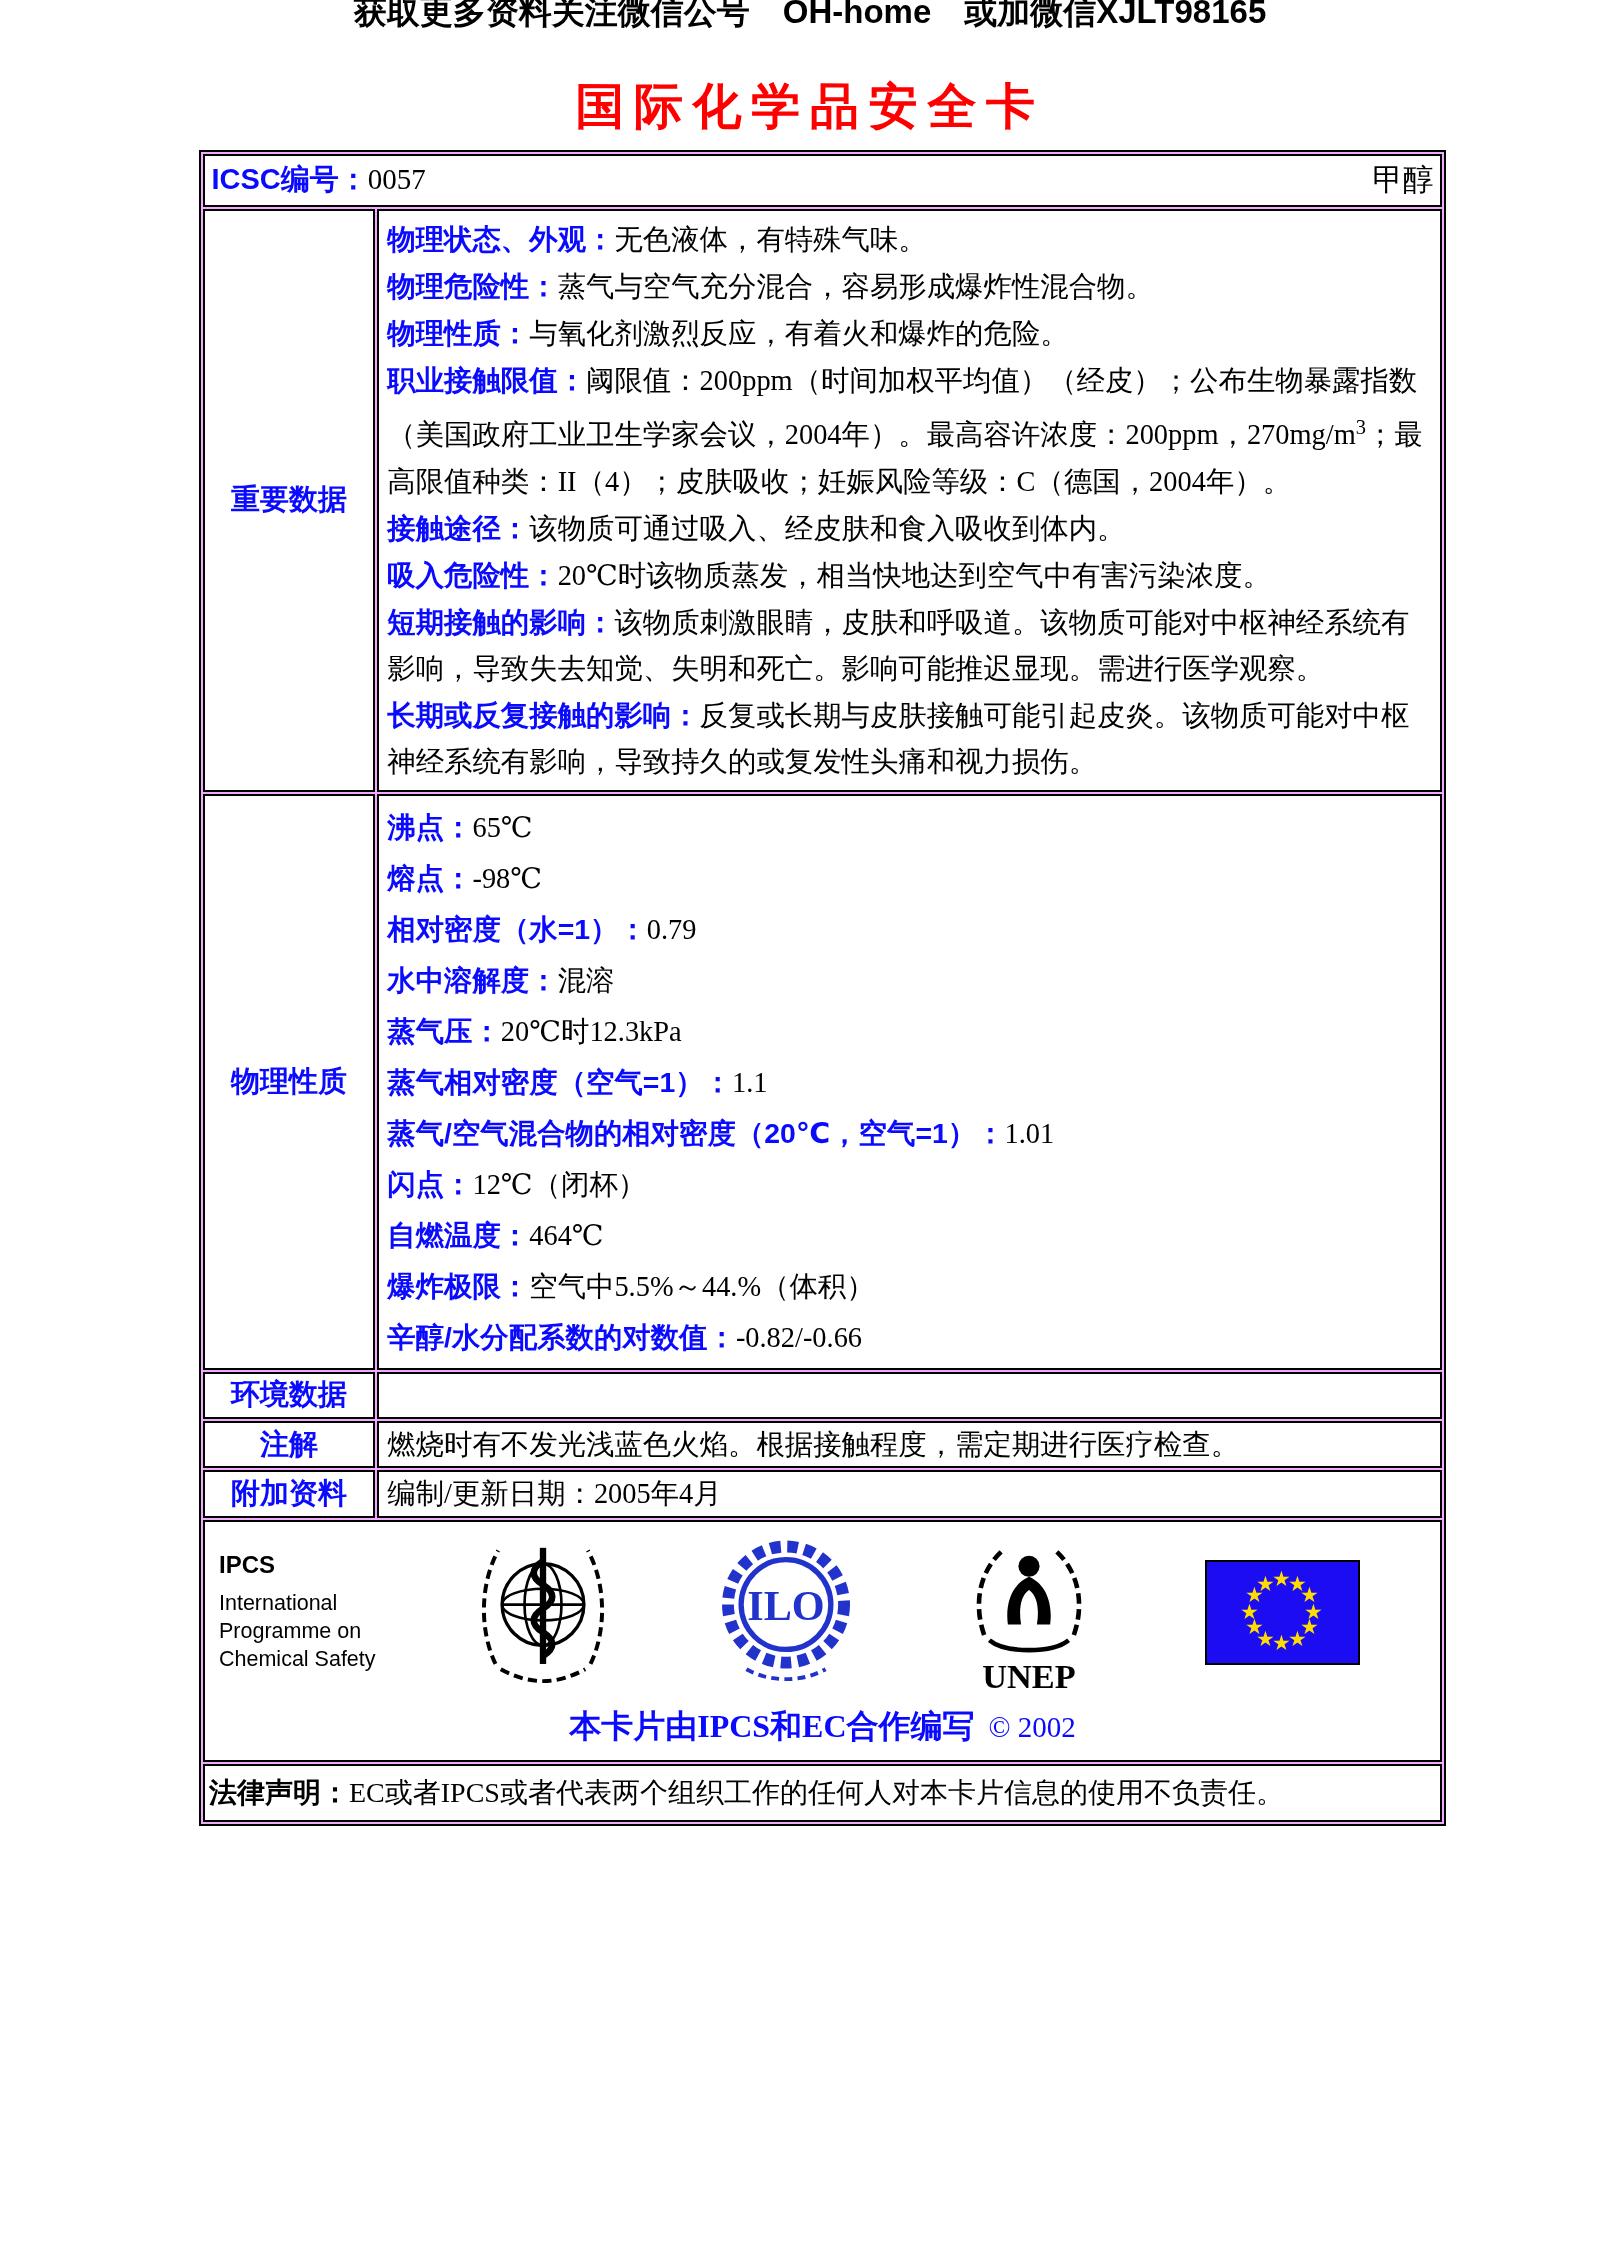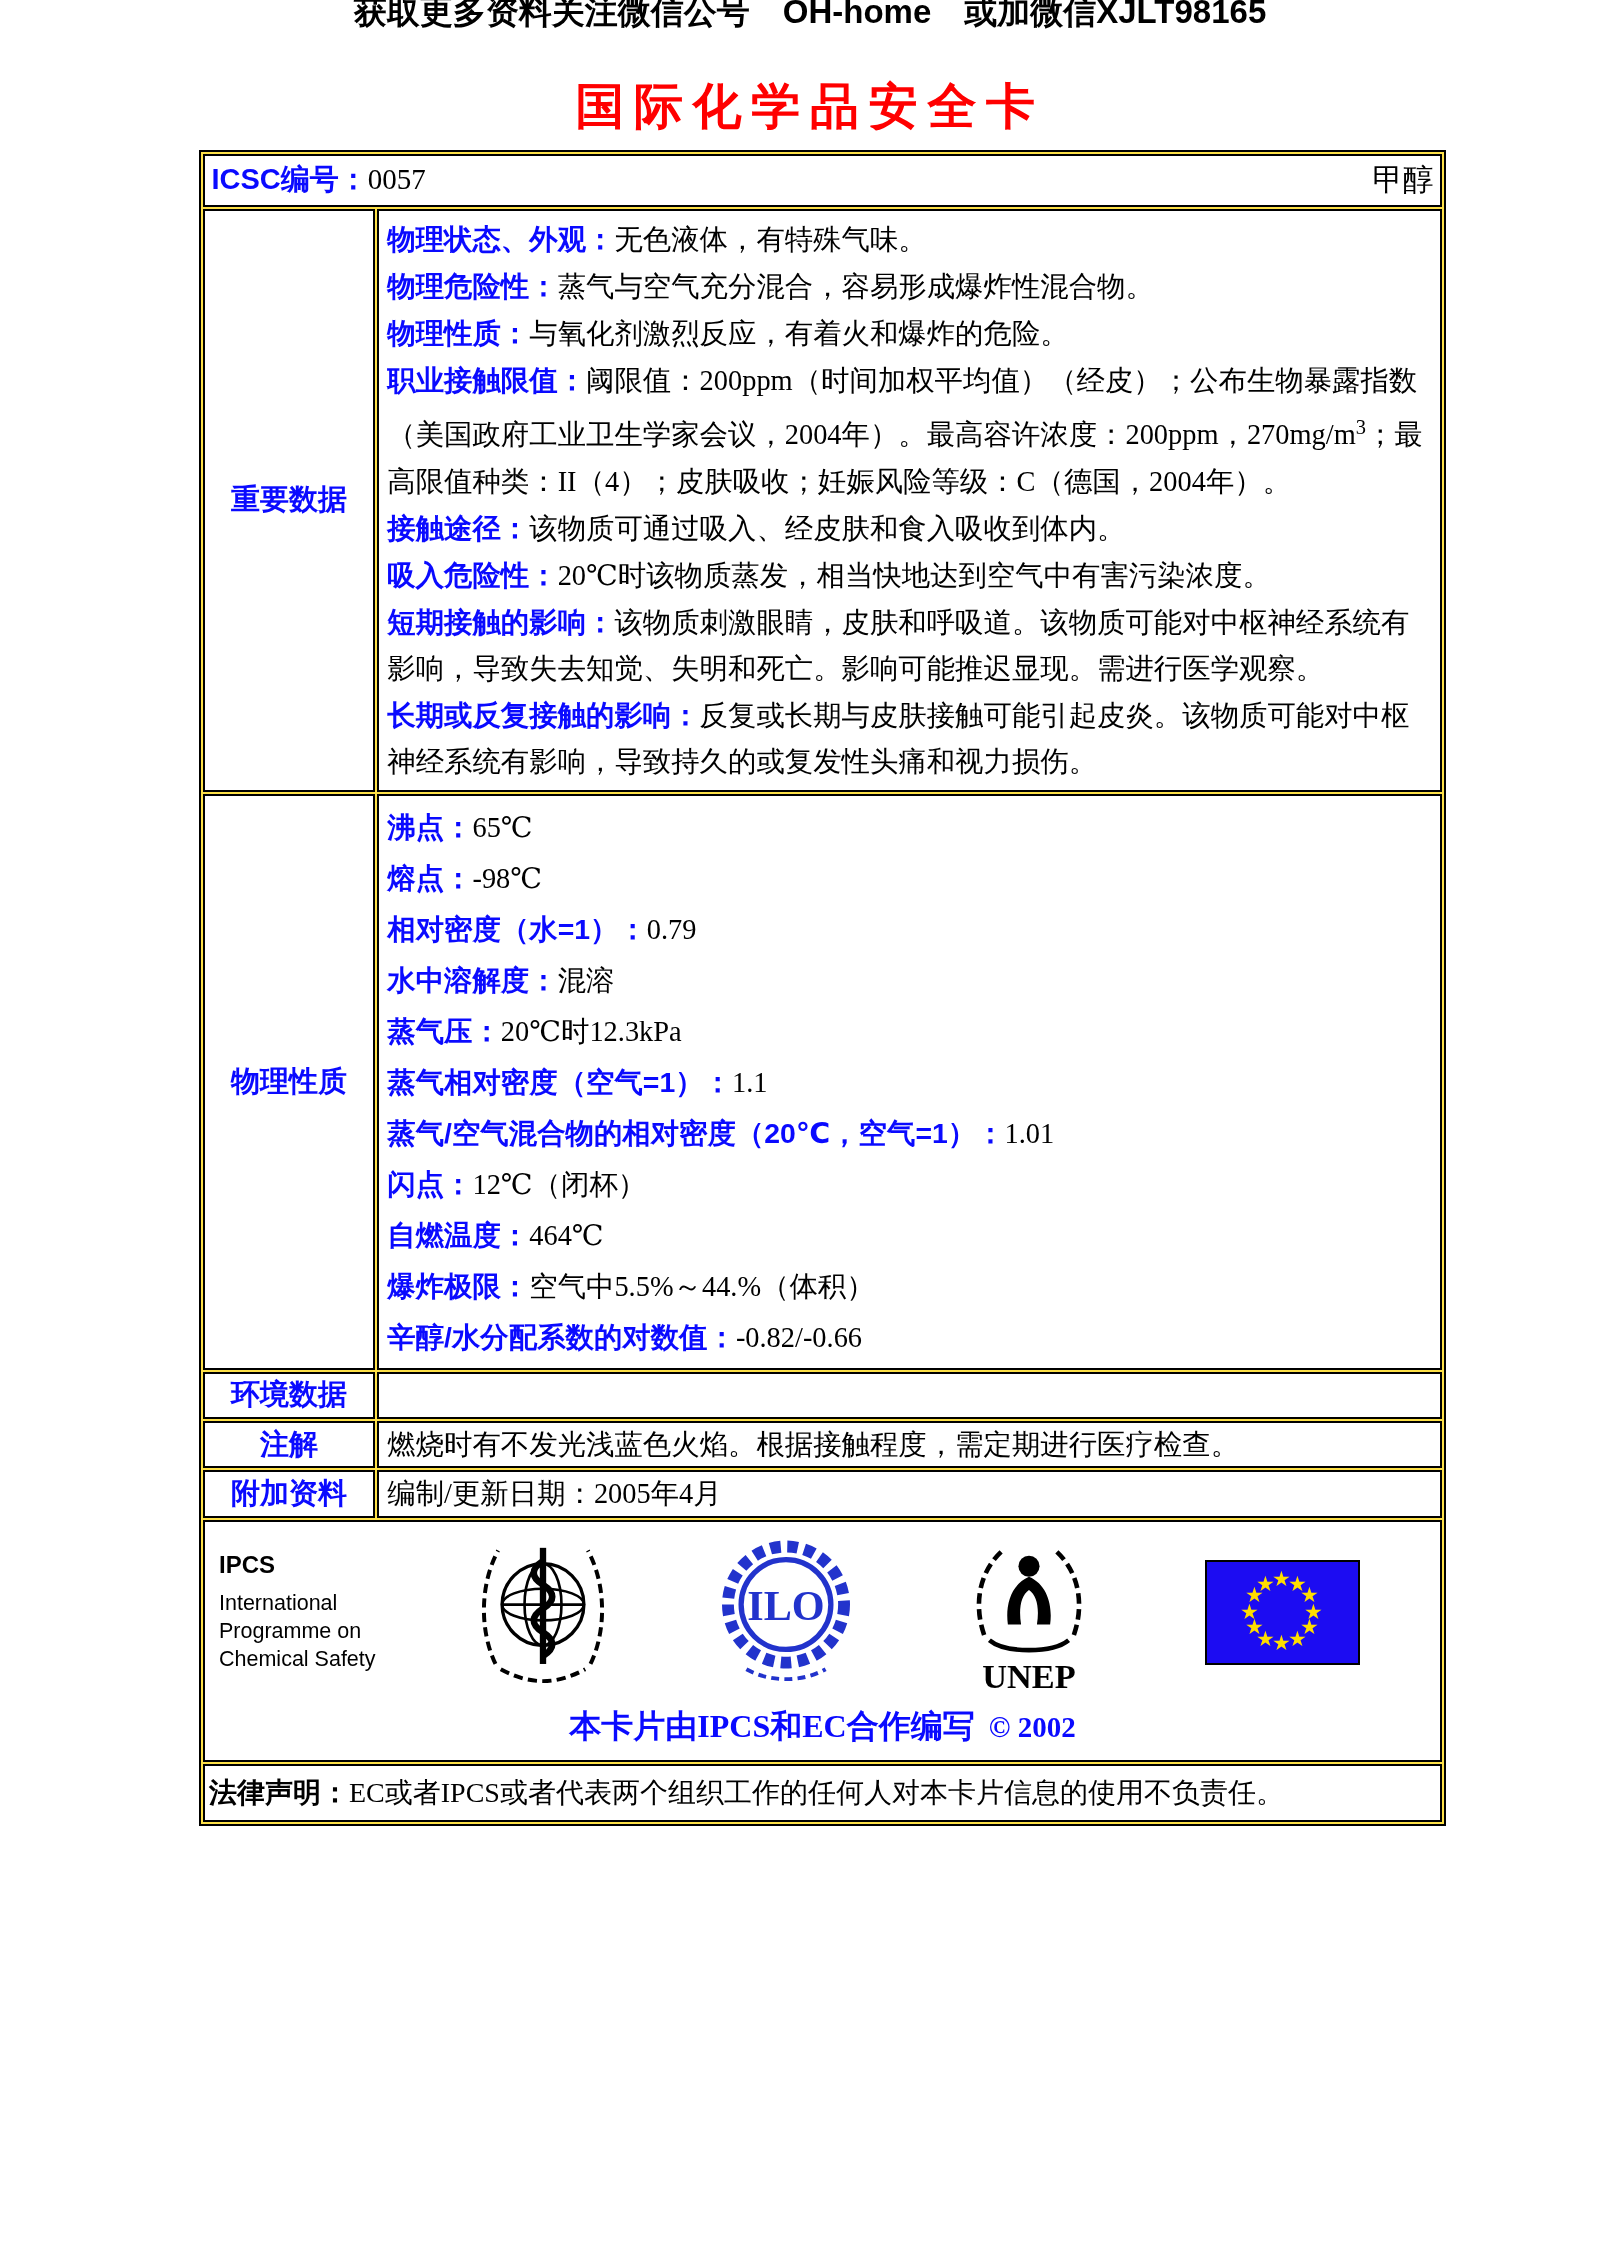--- a/index.html
+++ b/index.html
@@ -19,21 +19,21 @@
     font-family:"Liberation Sans","DejaVu Sans",sans-serif;
     font-size:33px;font-weight:bold;color:#000;white-space:nowrap;
   }
   .page-title{
     position:absolute;top:74px;left:0;width:100%;text-align:center;
     color:var(--red);font-size:49px;font-weight:bold;letter-spacing:9.7px;
   }
   table.card{
     position:absolute;left:199px;top:150px;width:1247px;
     border:2.8px solid #000;border-collapse:separate;border-spacing:2.8px;
-    table-layout:fixed;background:#fde047;
+    table-layout:fixed;background:#f0abfc;
   }
   td{border:2.1px solid #000;background:#fff;vertical-align:middle;}
   col.label-col{width:172px;}
   .icsc-bar{display:flex;justify-content:space-between;align-items:center;padding:2.8px 5.5px;}
   .icsc-left{font-size:29px;}
   .icsc-label{color:var(--blue);font-family:"Liberation Sans","DejaVu Sans",sans-serif;font-weight:bold;}
   .icsc-value{font-size:29px;}
   .substance{font-size:30.5px;}
   .label-cell{
     text-align:center;color:var(--blue);
@@ -62,21 +62,21 @@
   .who{margin-left:64px;}
   .ilo{margin-left:111px;}
   .unep{margin-left:111px;}
   .eu-flag{
     margin-left:110px;position:relative;width:151px;height:101px;
     background:var(--flag-blue);border:2.1px solid #000;
   }
   .eu-star{position:absolute;color:var(--star-yellow);font-size:21px;line-height:21px;}
   .credit-line{text-align:center;margin:12.5px 0 7px 0;color:var(--blue);font-size:32px;}
   .credit-main{font-weight:bold;}
-  .credit-copy{font-weight:bold;font-size:29px;margin-left:14px;}
+  .credit-copy{font-weight:normal;font-size:29px;margin-left:14px;}
 </style>
 </head>
 <body>
 
 <div class="promo">获取更多资料关注微信公号　OH-home　或加微信XJLT98165</div>
 
 <div class="page-title">国际化学品安全卡</div>
 
 <table class="card">
   <colgroup>

